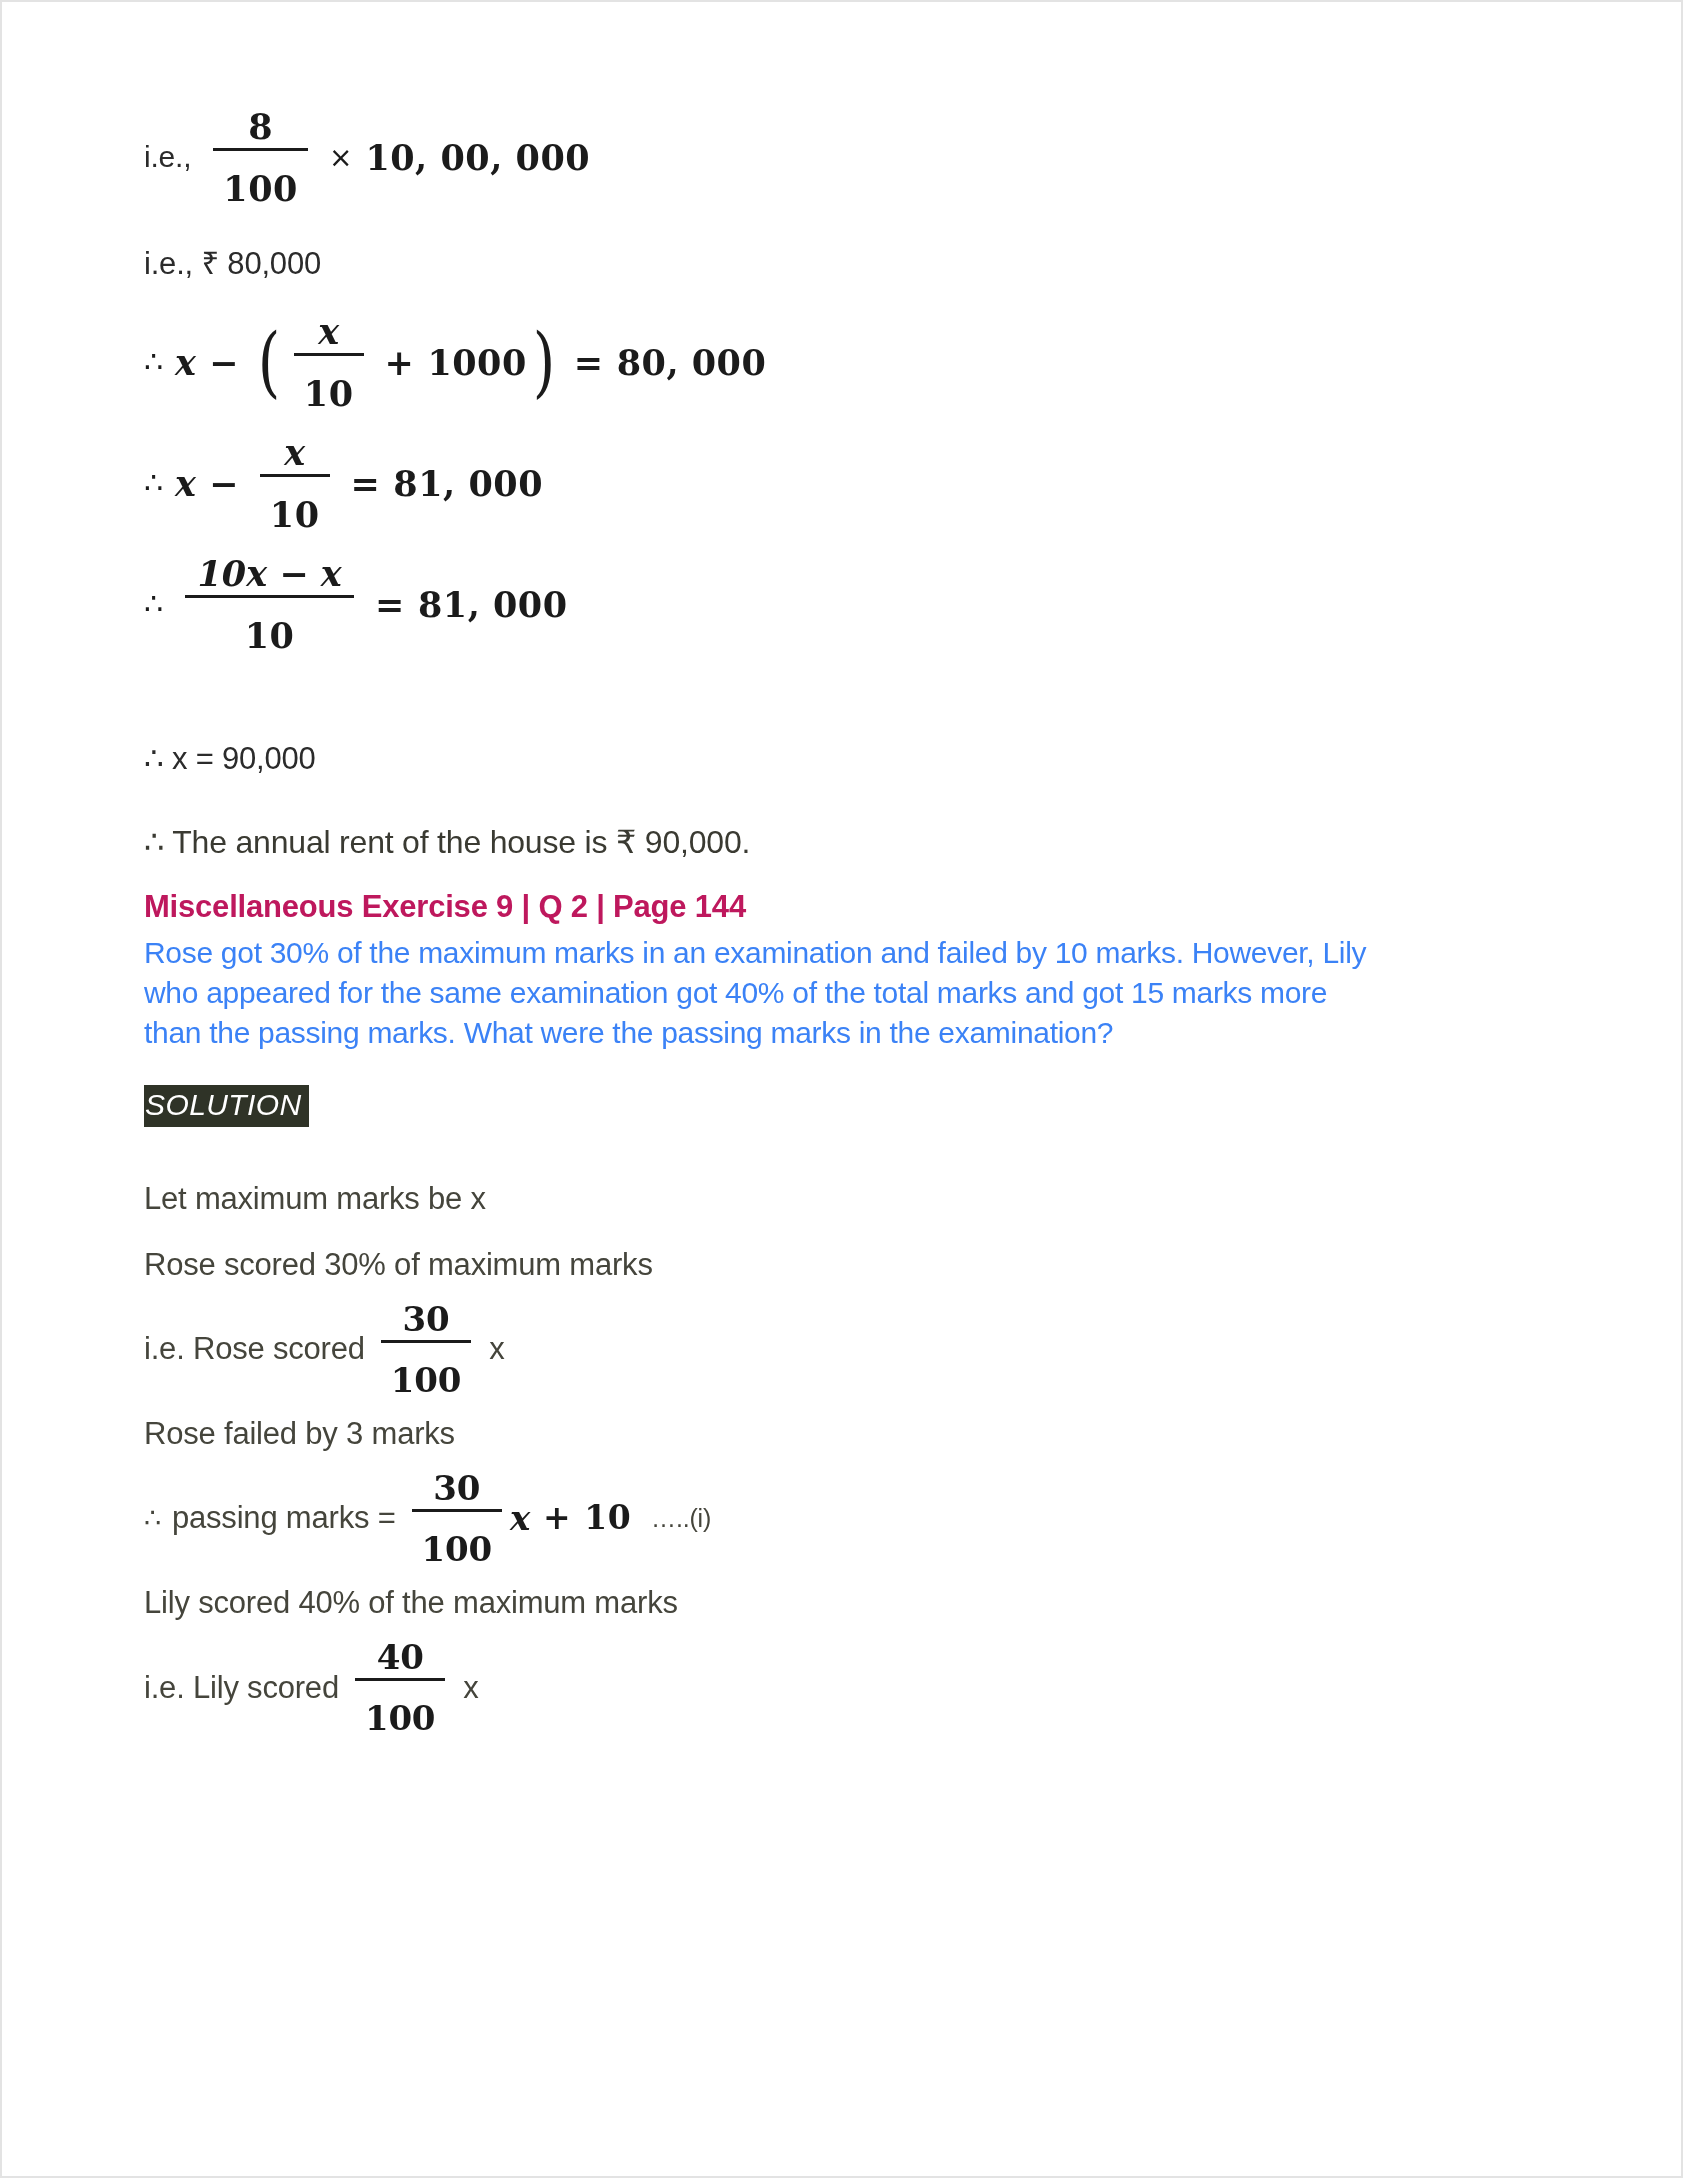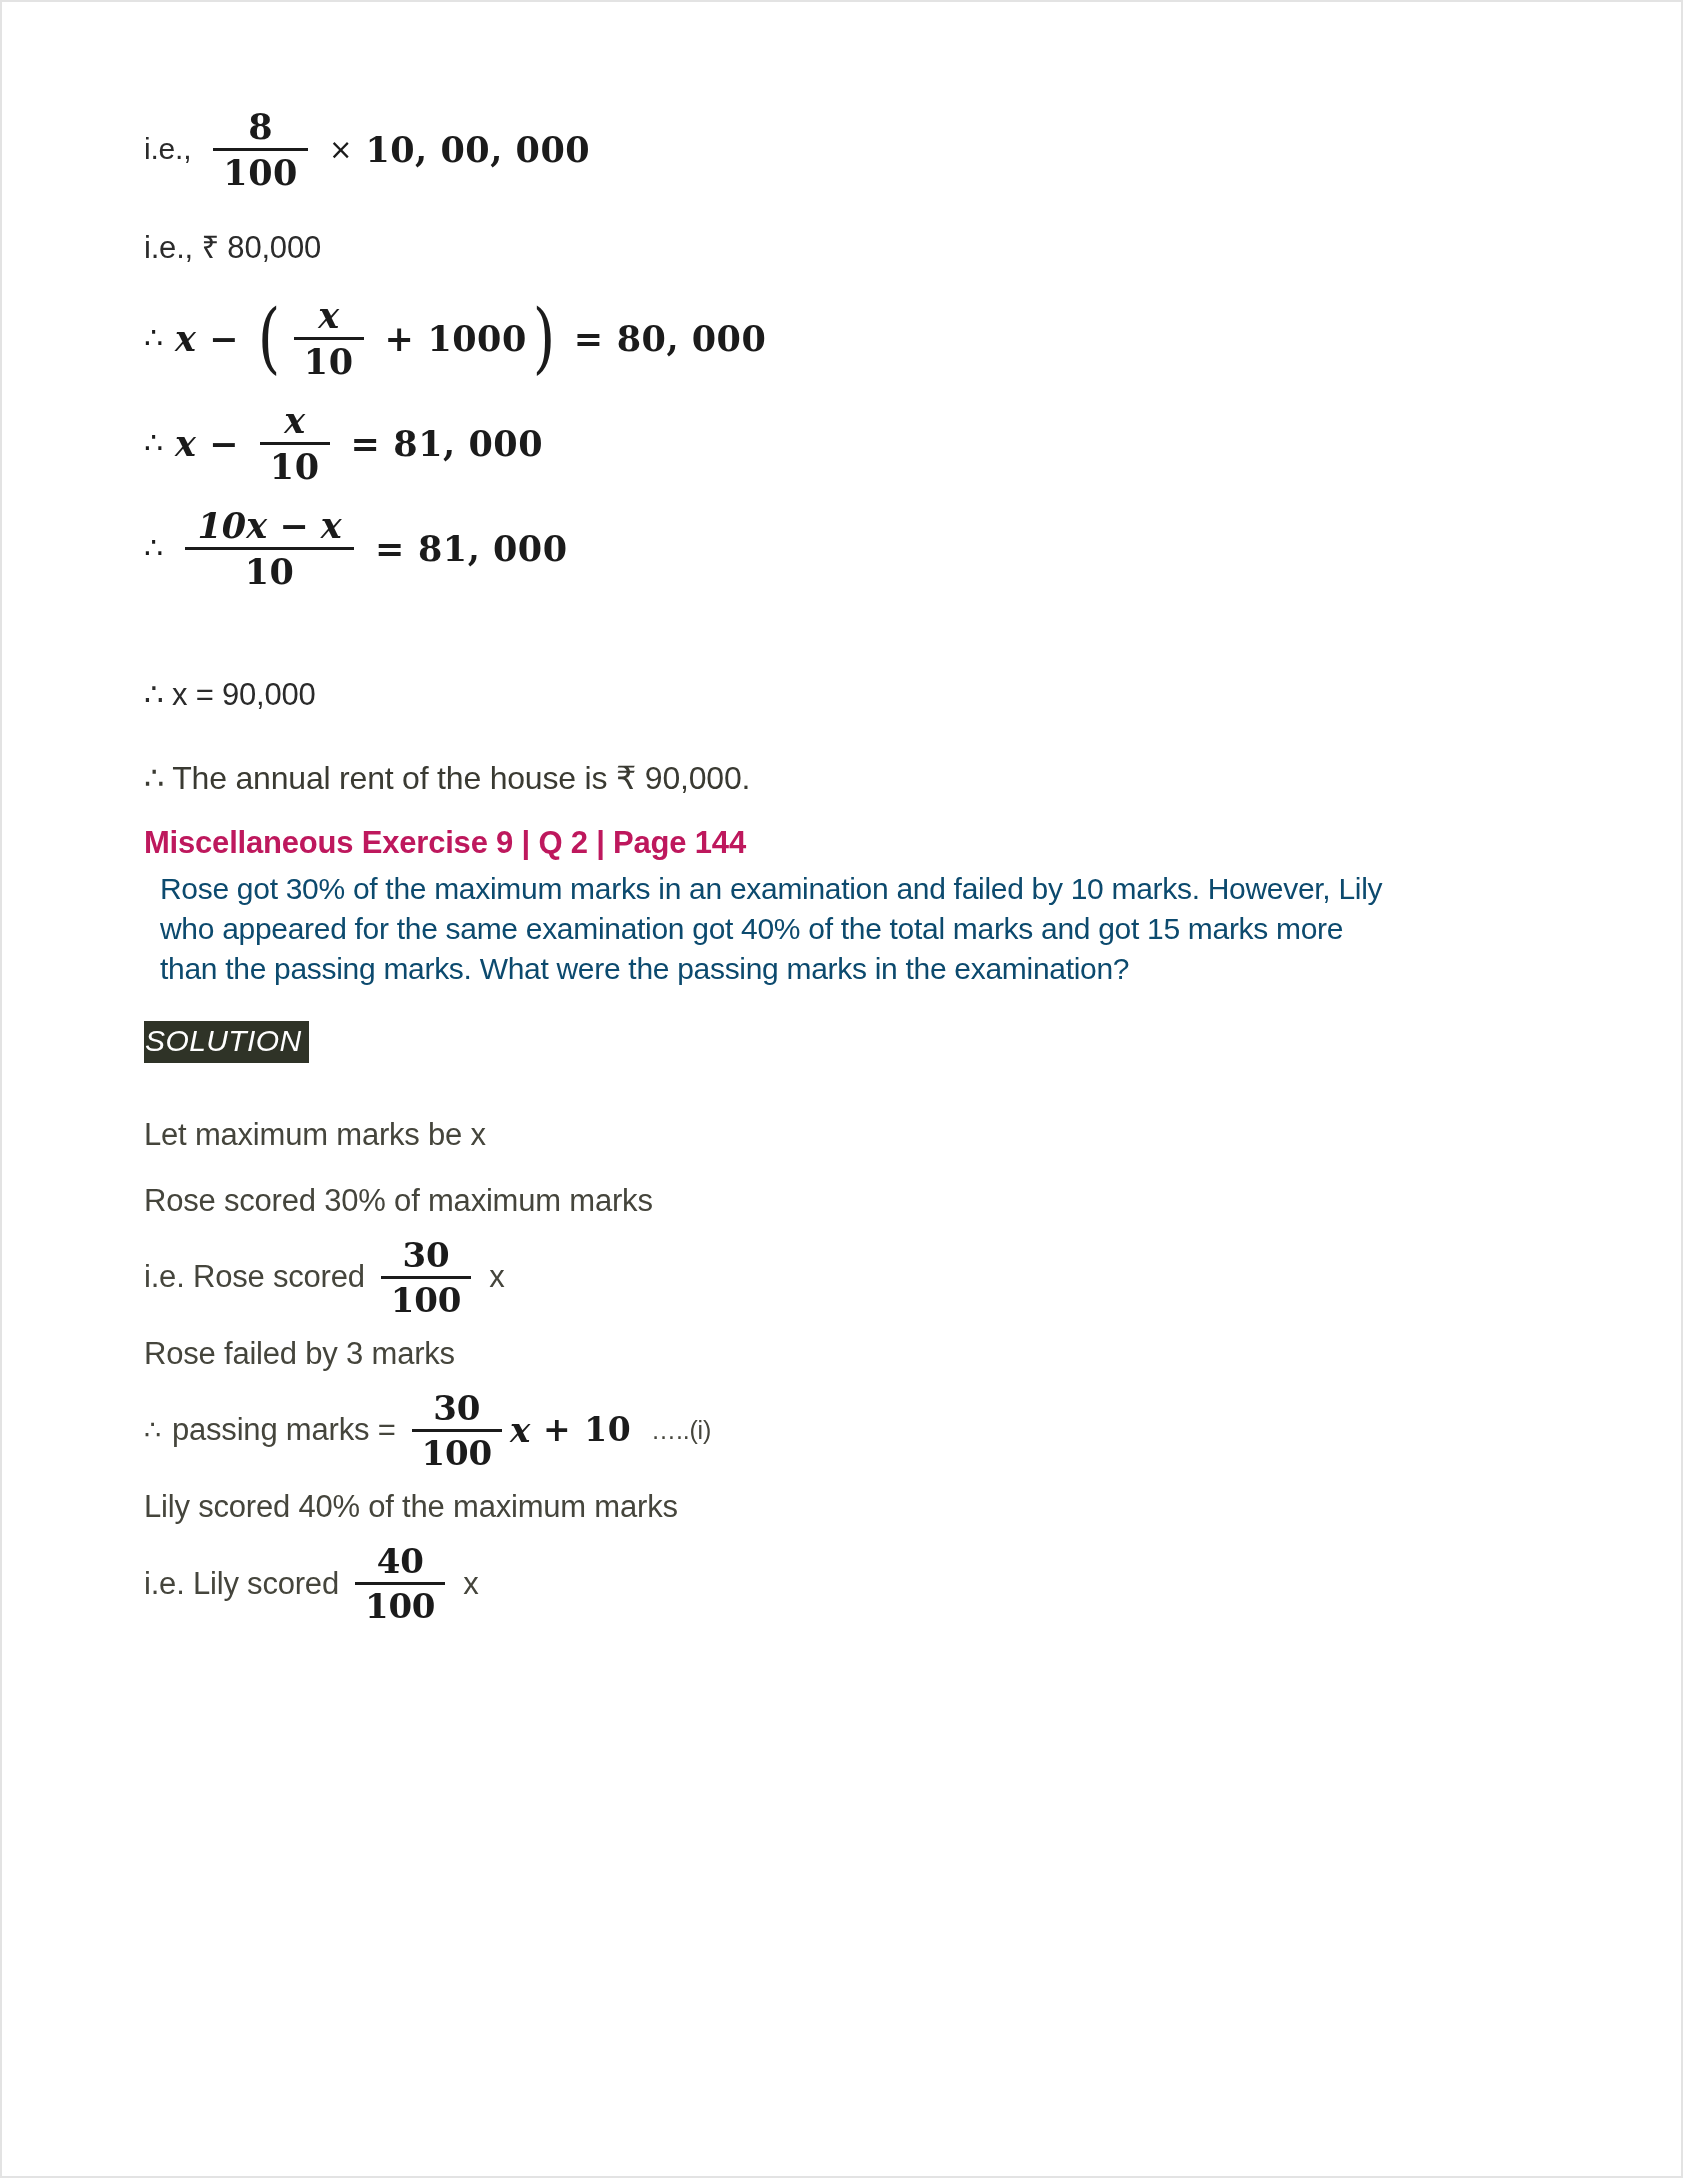--- a/index.html
+++ b/index.html
@@ -71,21 +71,21 @@
     padding: 0 10px 4px 10px;
     font-weight: 700;
   }
   .frac .bar {
     width: 100%;
     min-width: 73px;
     height: 3px;
     background: #1b1b1b;
   }
   .frac .bot {
-    padding: 4px 10px 0 10px;
+    padding: 20px 10px 0 10px;
     font-weight: 700;
   }
   .frac.small .bar { min-width: 59px; }
 
   .paren {
     font-size: 77px;
     font-family: "DejaVu Serif", "Liberation Serif", serif;
     line-height: 0.55;
     font-weight: 400;
     display: inline-block;
@@ -110,25 +110,24 @@
     font-weight: 700;
     font-size: 31px;
     color: #be185d;
     letter-spacing: -0.2px;
   }
 
   
   .question {
     font-family: "Liberation Sans", sans-serif;
     font-size: 30px;
-    color: #0c4a6e;
+    color: #3b82f6;
     line-height: 1.33;
     letter-spacing: -0.3px;
     width: 1247px;
-    margin-left: 16px;
   }
 
   
   .solution-chip {
     display: inline-block;
     background: #2f3327;
     color: #ffffff;
     font-family: "Liberation Sans", sans-serif;
     font-style: italic;
     font-weight: 400;

